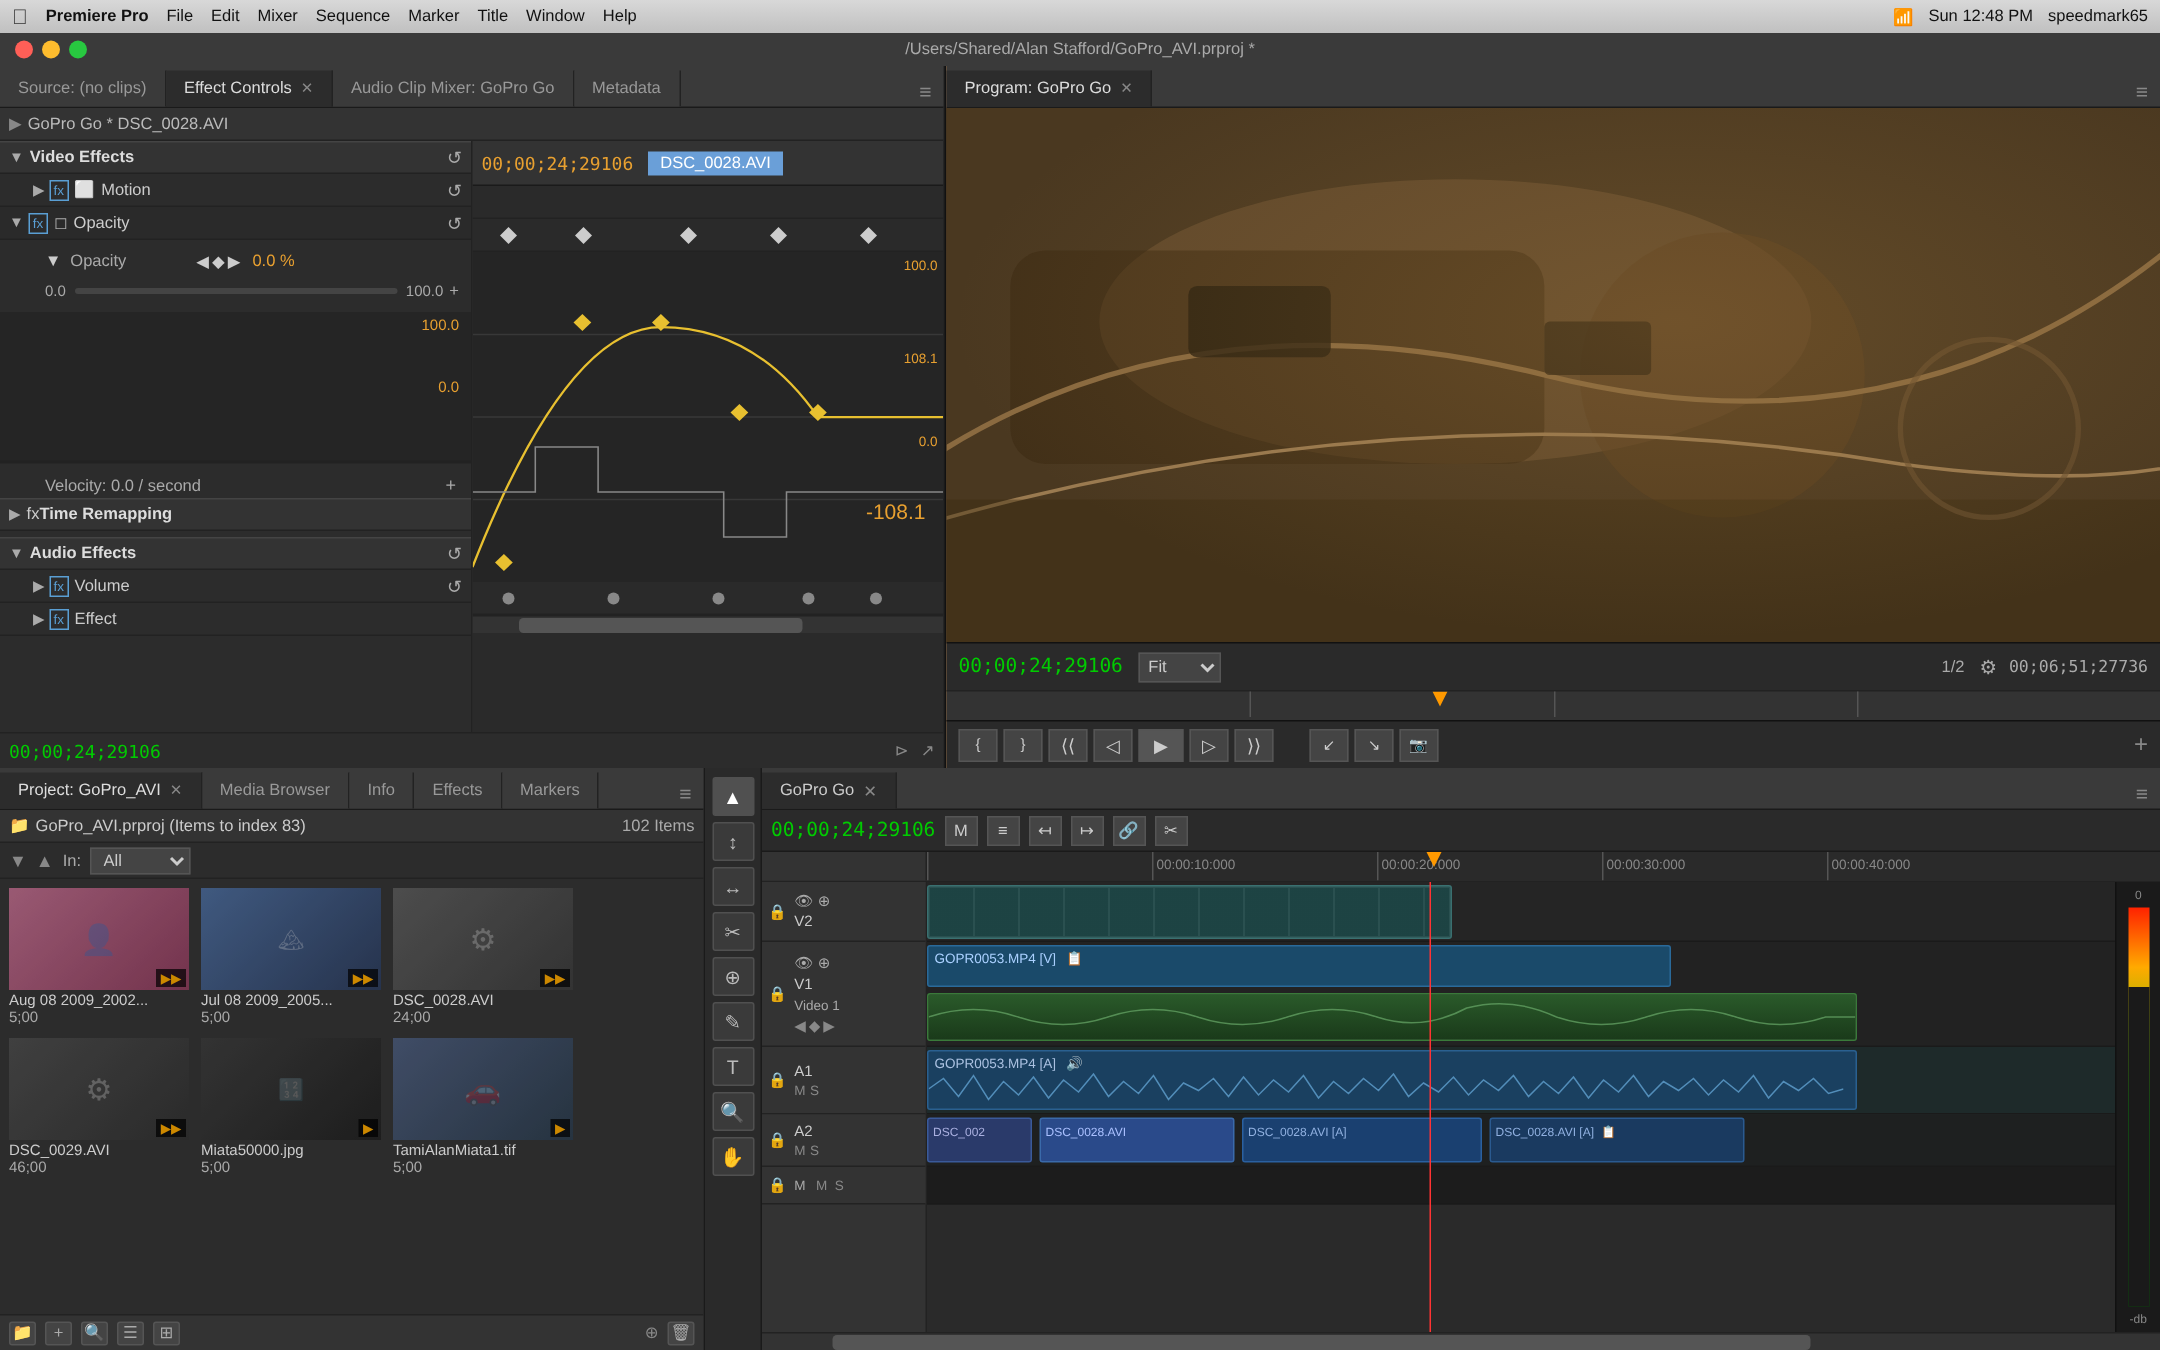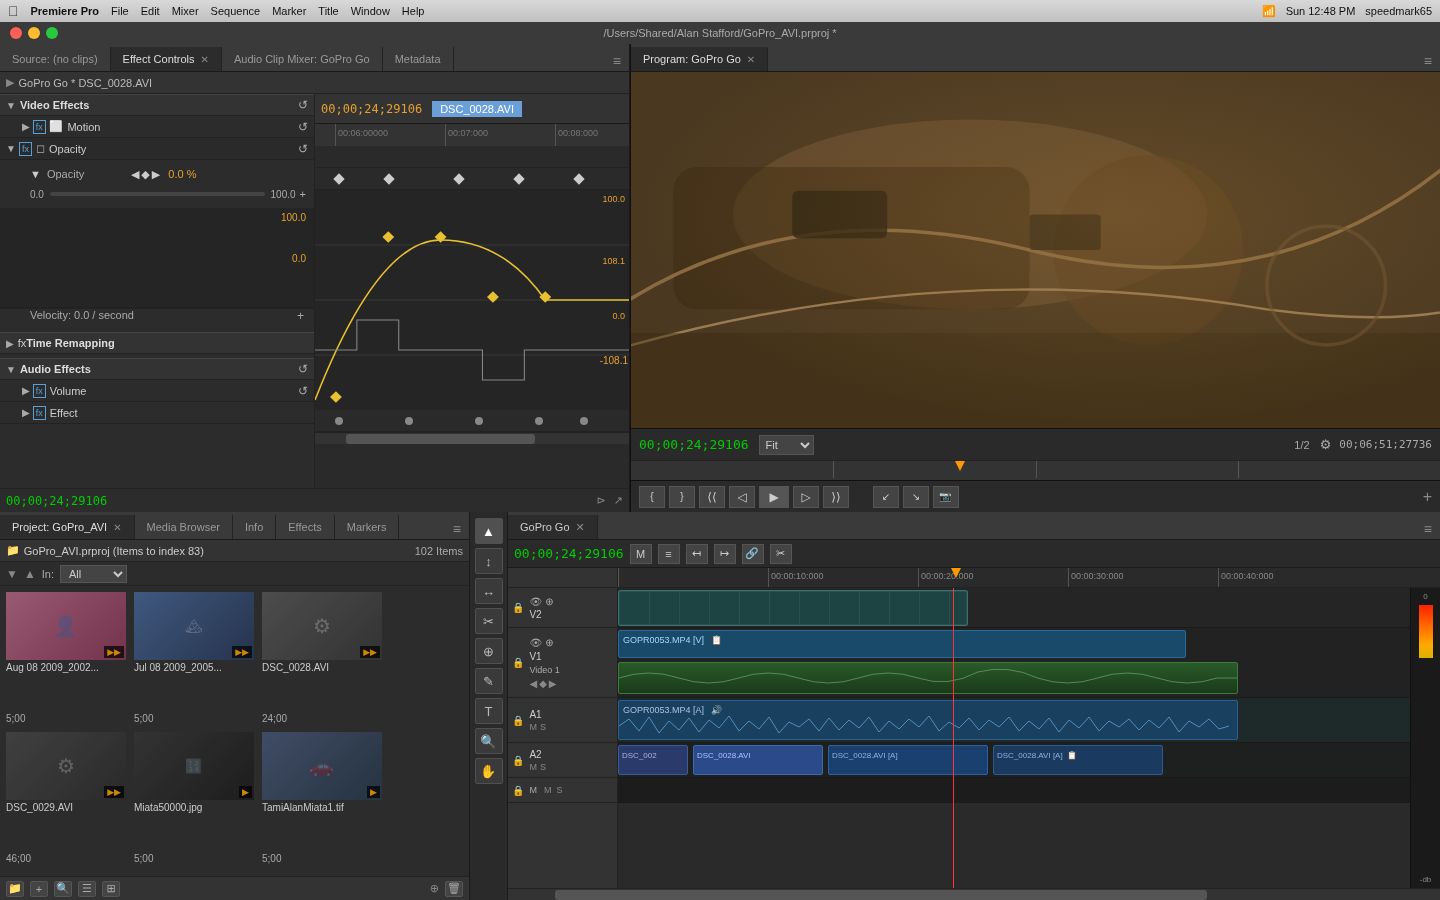--- a/index.html
+++ b/index.html
@@ -249,21 +249,21 @@
       border: 1px solid #555;
       font-size: 11px;
       padding: 1px 4px;
       height: 20px;
     }
 
     
     .velocity-row {
       height: 22px;
       display: flex;
-      align-items: flex-start;
+      align-items: flex-end;
       padding: 0 10px 0 30px;
       background: #2c2c2c;
       border-top: 1px solid #222;
     }
 
     
     .bottom-panels {
       display: flex;
       flex: 1;
       background: #2a2a2a;
@@ -359,21 +359,21 @@
       padding: 1px 3px;
     }
     .thumb-label {
       font-size: 10px;
       color: #ccc;
       margin-top: 2px;
       white-space: nowrap;
       overflow: hidden;
       text-overflow: ellipsis;
     }
-    .thumb-duration { color: #aaa; font-size: 10px; margin-top: 40px; }
+    .thumb-duration { color: #aaa; font-size: 10px; }
 
     
     .project-bottom {
       height: 24px;
       background: #333;
       border-top: 1px solid #222;
       display: flex;
       align-items: center;
       padding: 0 6px;
       gap: 6px;
@@ -817,44 +817,39 @@
           </div>
         </div>
 
         <div class="ec-right">
 
           <div class="ec-timeline-header">
             <span style="color:#e8a030;font-size:12px;padding:2px 6px;font-family:monospace">00;00;24;29106</span>
             <span class="ec-clip-label">DSC_0028.AVI</span>
           </div>
 
-          <div class="ec-timeline-ruler">
-            <span class="ec-ruler-tick" style="left:20px">00:06:00000</span>
-            <span class="ec-ruler-tick" style="left:130px">00:07:000</span>
-            <span class="ec-ruler-tick" style="left:240px">00:08:000</span>
-          </div>
 
           <div style="height:22px;background:#2a2a2a;border-bottom:1px solid #222;position:relative;display:flex;align-items:center">
             
           </div>
 
           <div style="height:22px;background:#2a2a2a;border-bottom:1px solid #222;position:relative;display:flex;align-items:center">
             <div style="position:absolute;left:20px;top:7px;width:8px;height:8px;background:#ccc;transform:rotate(45deg)"></div>
             <div style="position:absolute;left:70px;top:7px;width:8px;height:8px;background:#ccc;transform:rotate(45deg)"></div>
             <div style="position:absolute;left:140px;top:7px;width:8px;height:8px;background:#ccc;transform:rotate(45deg)"></div>
             <div style="position:absolute;left:200px;top:7px;width:8px;height:8px;background:#ccc;transform:rotate(45deg)"></div>
             <div style="position:absolute;left:260px;top:7px;width:8px;height:8px;background:#ccc;transform:rotate(45deg)"></div>
           </div>
 
           <div class="ec-graph-container">
             
             <div style="position:absolute;right:4px;top:4px;font-size:9px;color:#e8a030">100.0</div>
             <div style="position:absolute;right:4px;top:30%;font-size:9px;color:#e8a030">108.1</div>
             <div style="position:absolute;right:4px;top:55%;font-size:9px;color:#e8a030">0.0</div>
-            <div style="position:absolute;right:1px;top:75%;font-size:10px;color:#e8a030">-108.1</div>
+            <div style="position:absolute;right:12px;top:75%;font-size:14px;color:#e8a030">-108.1</div>
 
             <svg class="graph-svg" viewBox="0 0 300 220" preserveAspectRatio="none">
 
               <line x1="0" y1="55" x2="300" y2="55" stroke="#383838" stroke-width="1"></line>
               <line x1="0" y1="110" x2="300" y2="110" stroke="#383838" stroke-width="1"></line>
               <line x1="0" y1="165" x2="300" y2="165" stroke="#383838" stroke-width="1"></line>
 
               <path d="M 0 210 Q 60 50 120 50 Q 180 50 220 110 L 300 110" stroke="#e8c030" stroke-width="1.5" fill="none"></path>
 
               <rect x="16" y="203" width="8" height="8" fill="#e8c030" transform="rotate(45,20,207)"></rect>
@@ -1181,21 +1176,21 @@
 
             <div class="track-row v2" style="height:40px;position:relative;background:#252525;border-bottom:1px solid #1a1a1a;">
 
               <div style="position:absolute;left:0;top:2px;width:350px;height:36px;background:#2a5050;border:1px solid #3a7070;border-radius:2px;overflow:hidden;display:flex;align-items:center;gap:1px;padding:1px">
                 <div style="width:100%;height:100%;background:repeating-linear-gradient(90deg,#1a4040 0px,#1a4040 29px,#2a5050 29px,#2a5050 30px);opacity:0.8"></div>
               </div>
             </div>
 
             <div class="track-row v1" style="height:70px;position:relative;background:#222;border-bottom:1px solid #1a1a1a;">
 
-              <div style="position:absolute;left:0;top:2px;width:568px;height:28px;background:#1a4a6a;border:1px solid #2a6a9a;border-radius:2px;padding:2px 4px;overflow:hidden">
+              <div style="position:absolute;left:0;top:2px;width:496px;height:28px;background:#1a4a6a;border:1px solid #2a6a9a;border-radius:2px;padding:2px 4px;overflow:hidden">
                 <span style="font-size:9px;color:#aad0ff">GOPR0053.MP4 [V]</span>
                 <span style="font-size:9px;color:#aad0ff;margin-left:4px">📋</span>
               </div>
 
               <div style="position:absolute;left:0;top:34px;width:620px;height:32px;background:linear-gradient(180deg,#2a5a2a,#1a3a1a);border:1px solid #3a7a3a;border-radius:2px;overflow:hidden;display:flex;align-items:center">
 
                 <svg width="620" height="28" viewBox="0 0 620 28">
                   <path d="M 0 14 Q 30 4 60 14 Q 90 24 120 14 Q 150 4 180 14 Q 210 24 240 14 Q 270 4 300 14 Q 330 24 360 8 Q 390 0 420 14 Q 450 24 480 14 Q 510 4 540 14 Q 570 24 600 14 L 620 14" stroke="#6aaa6a" stroke-width="1" fill="none" opacity="0.7"></path>
                 </svg>
               </div>

